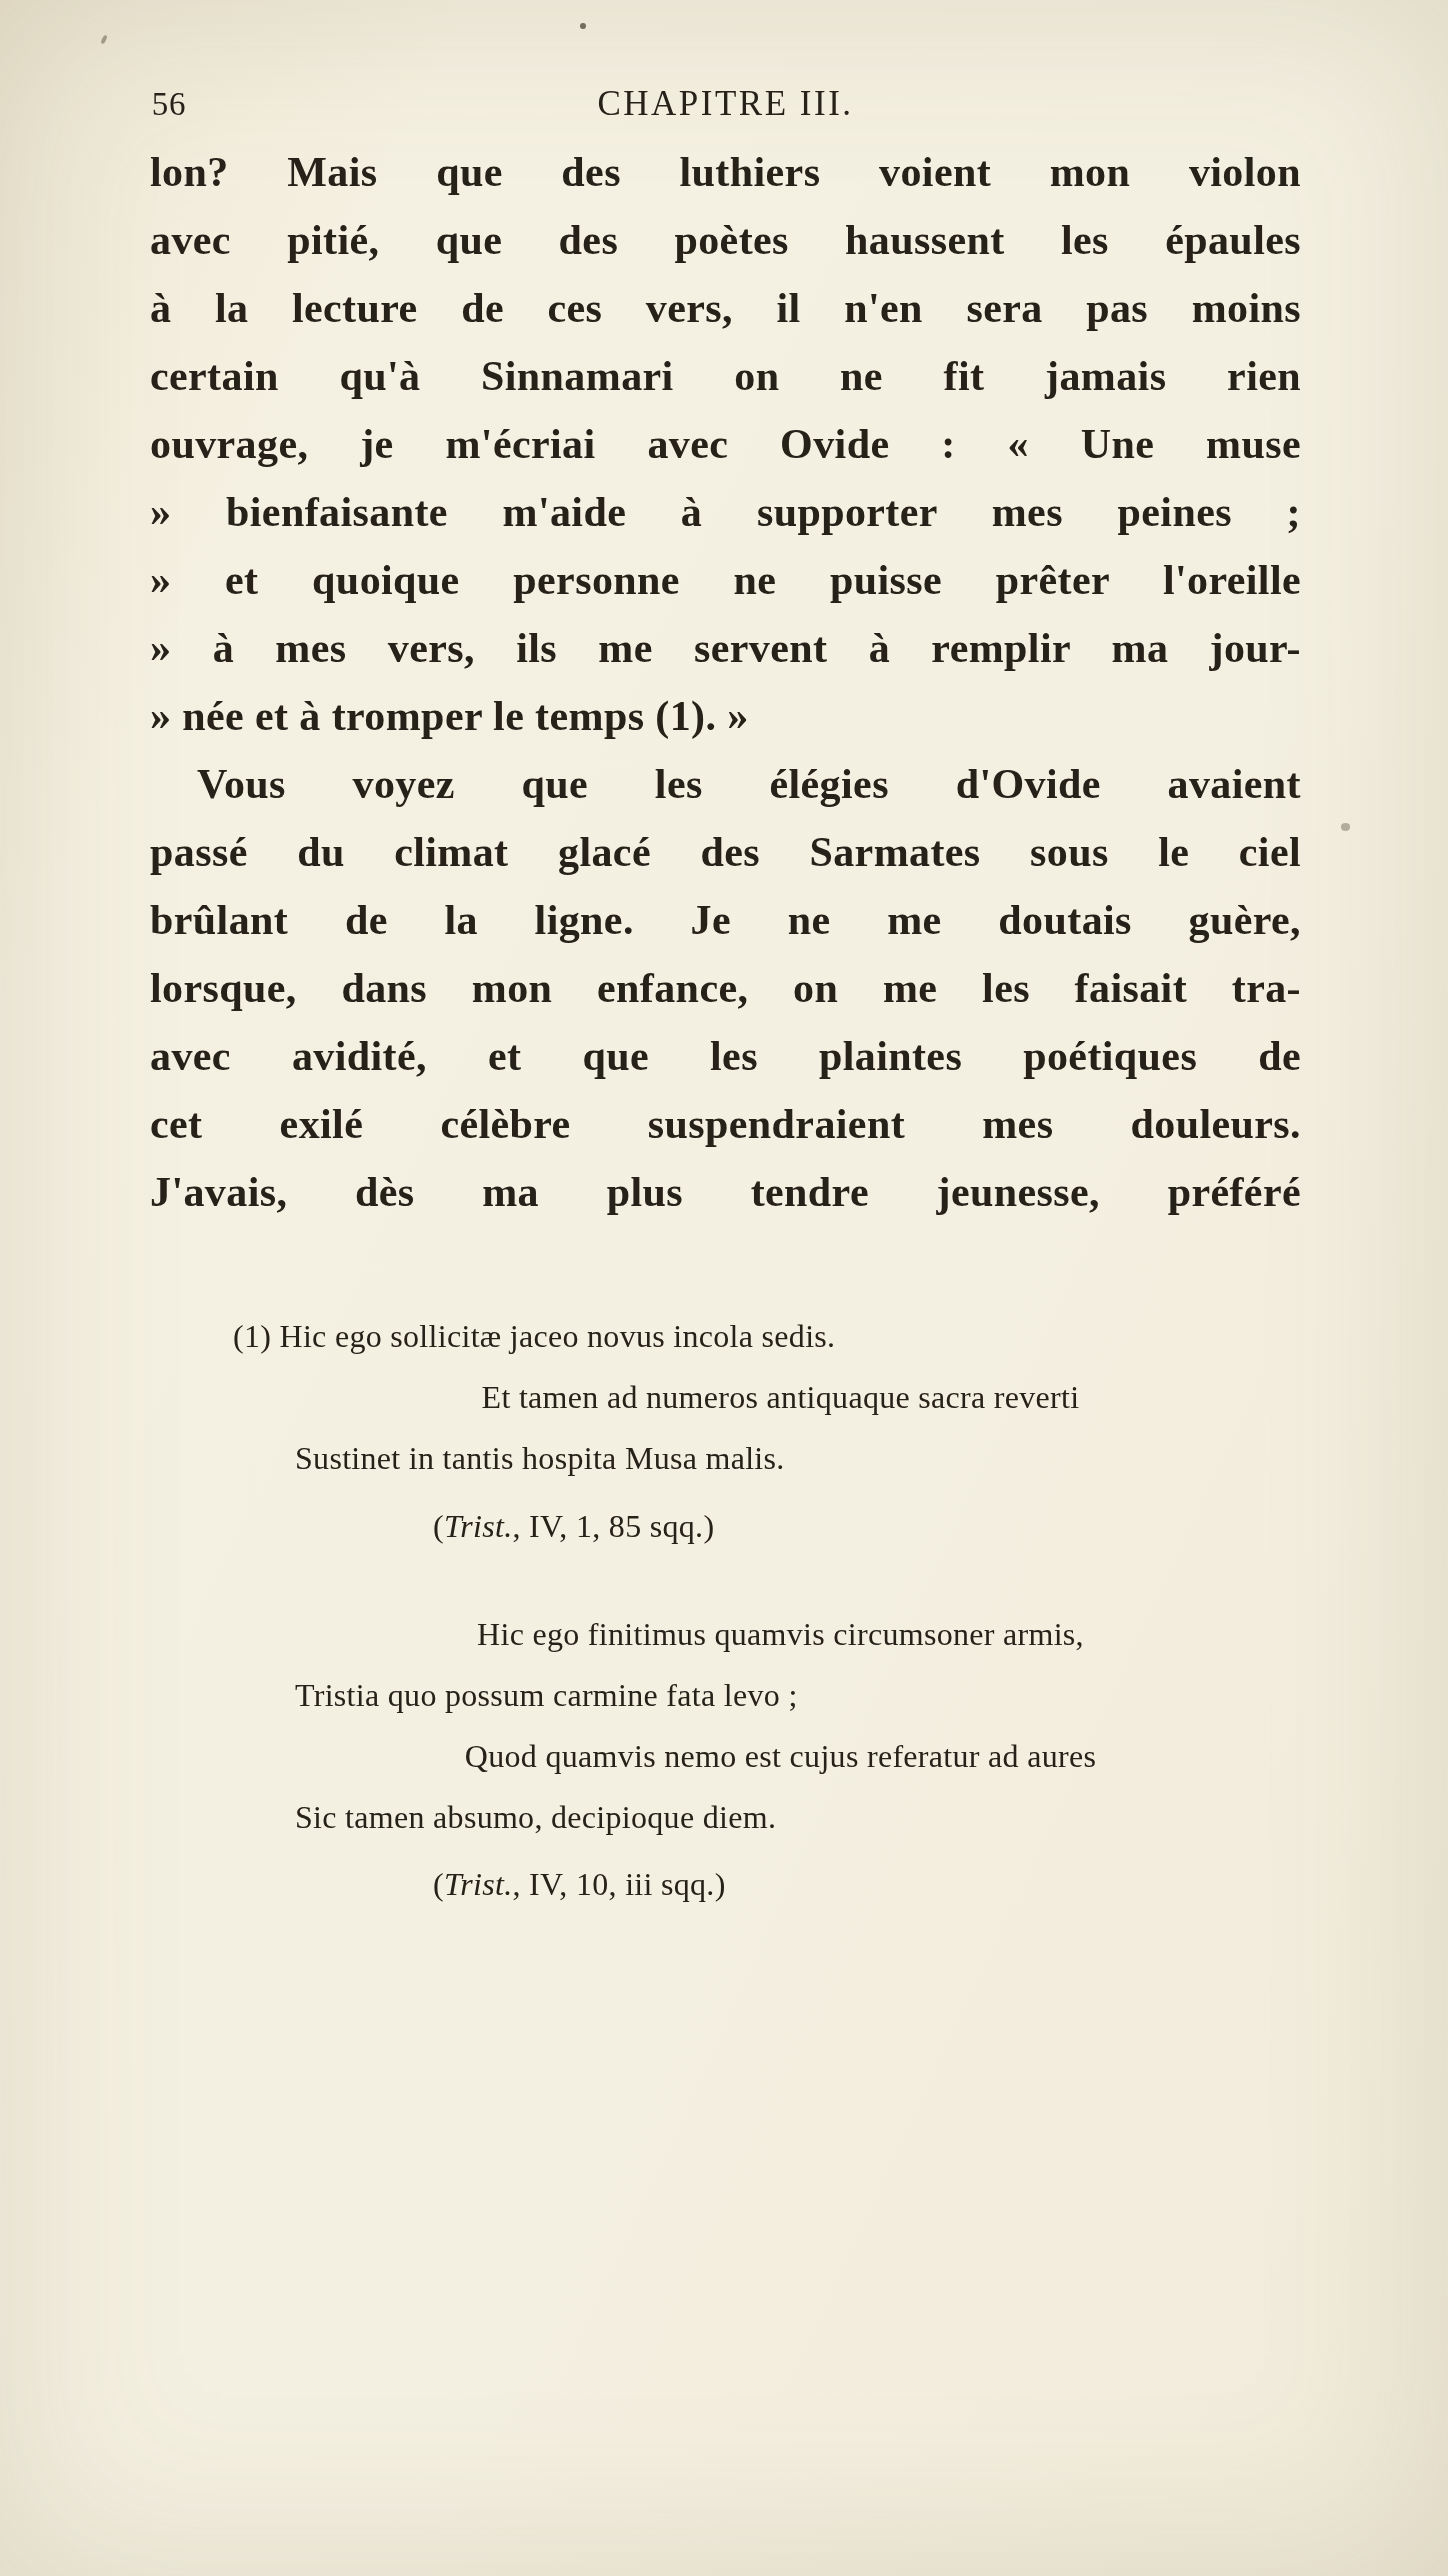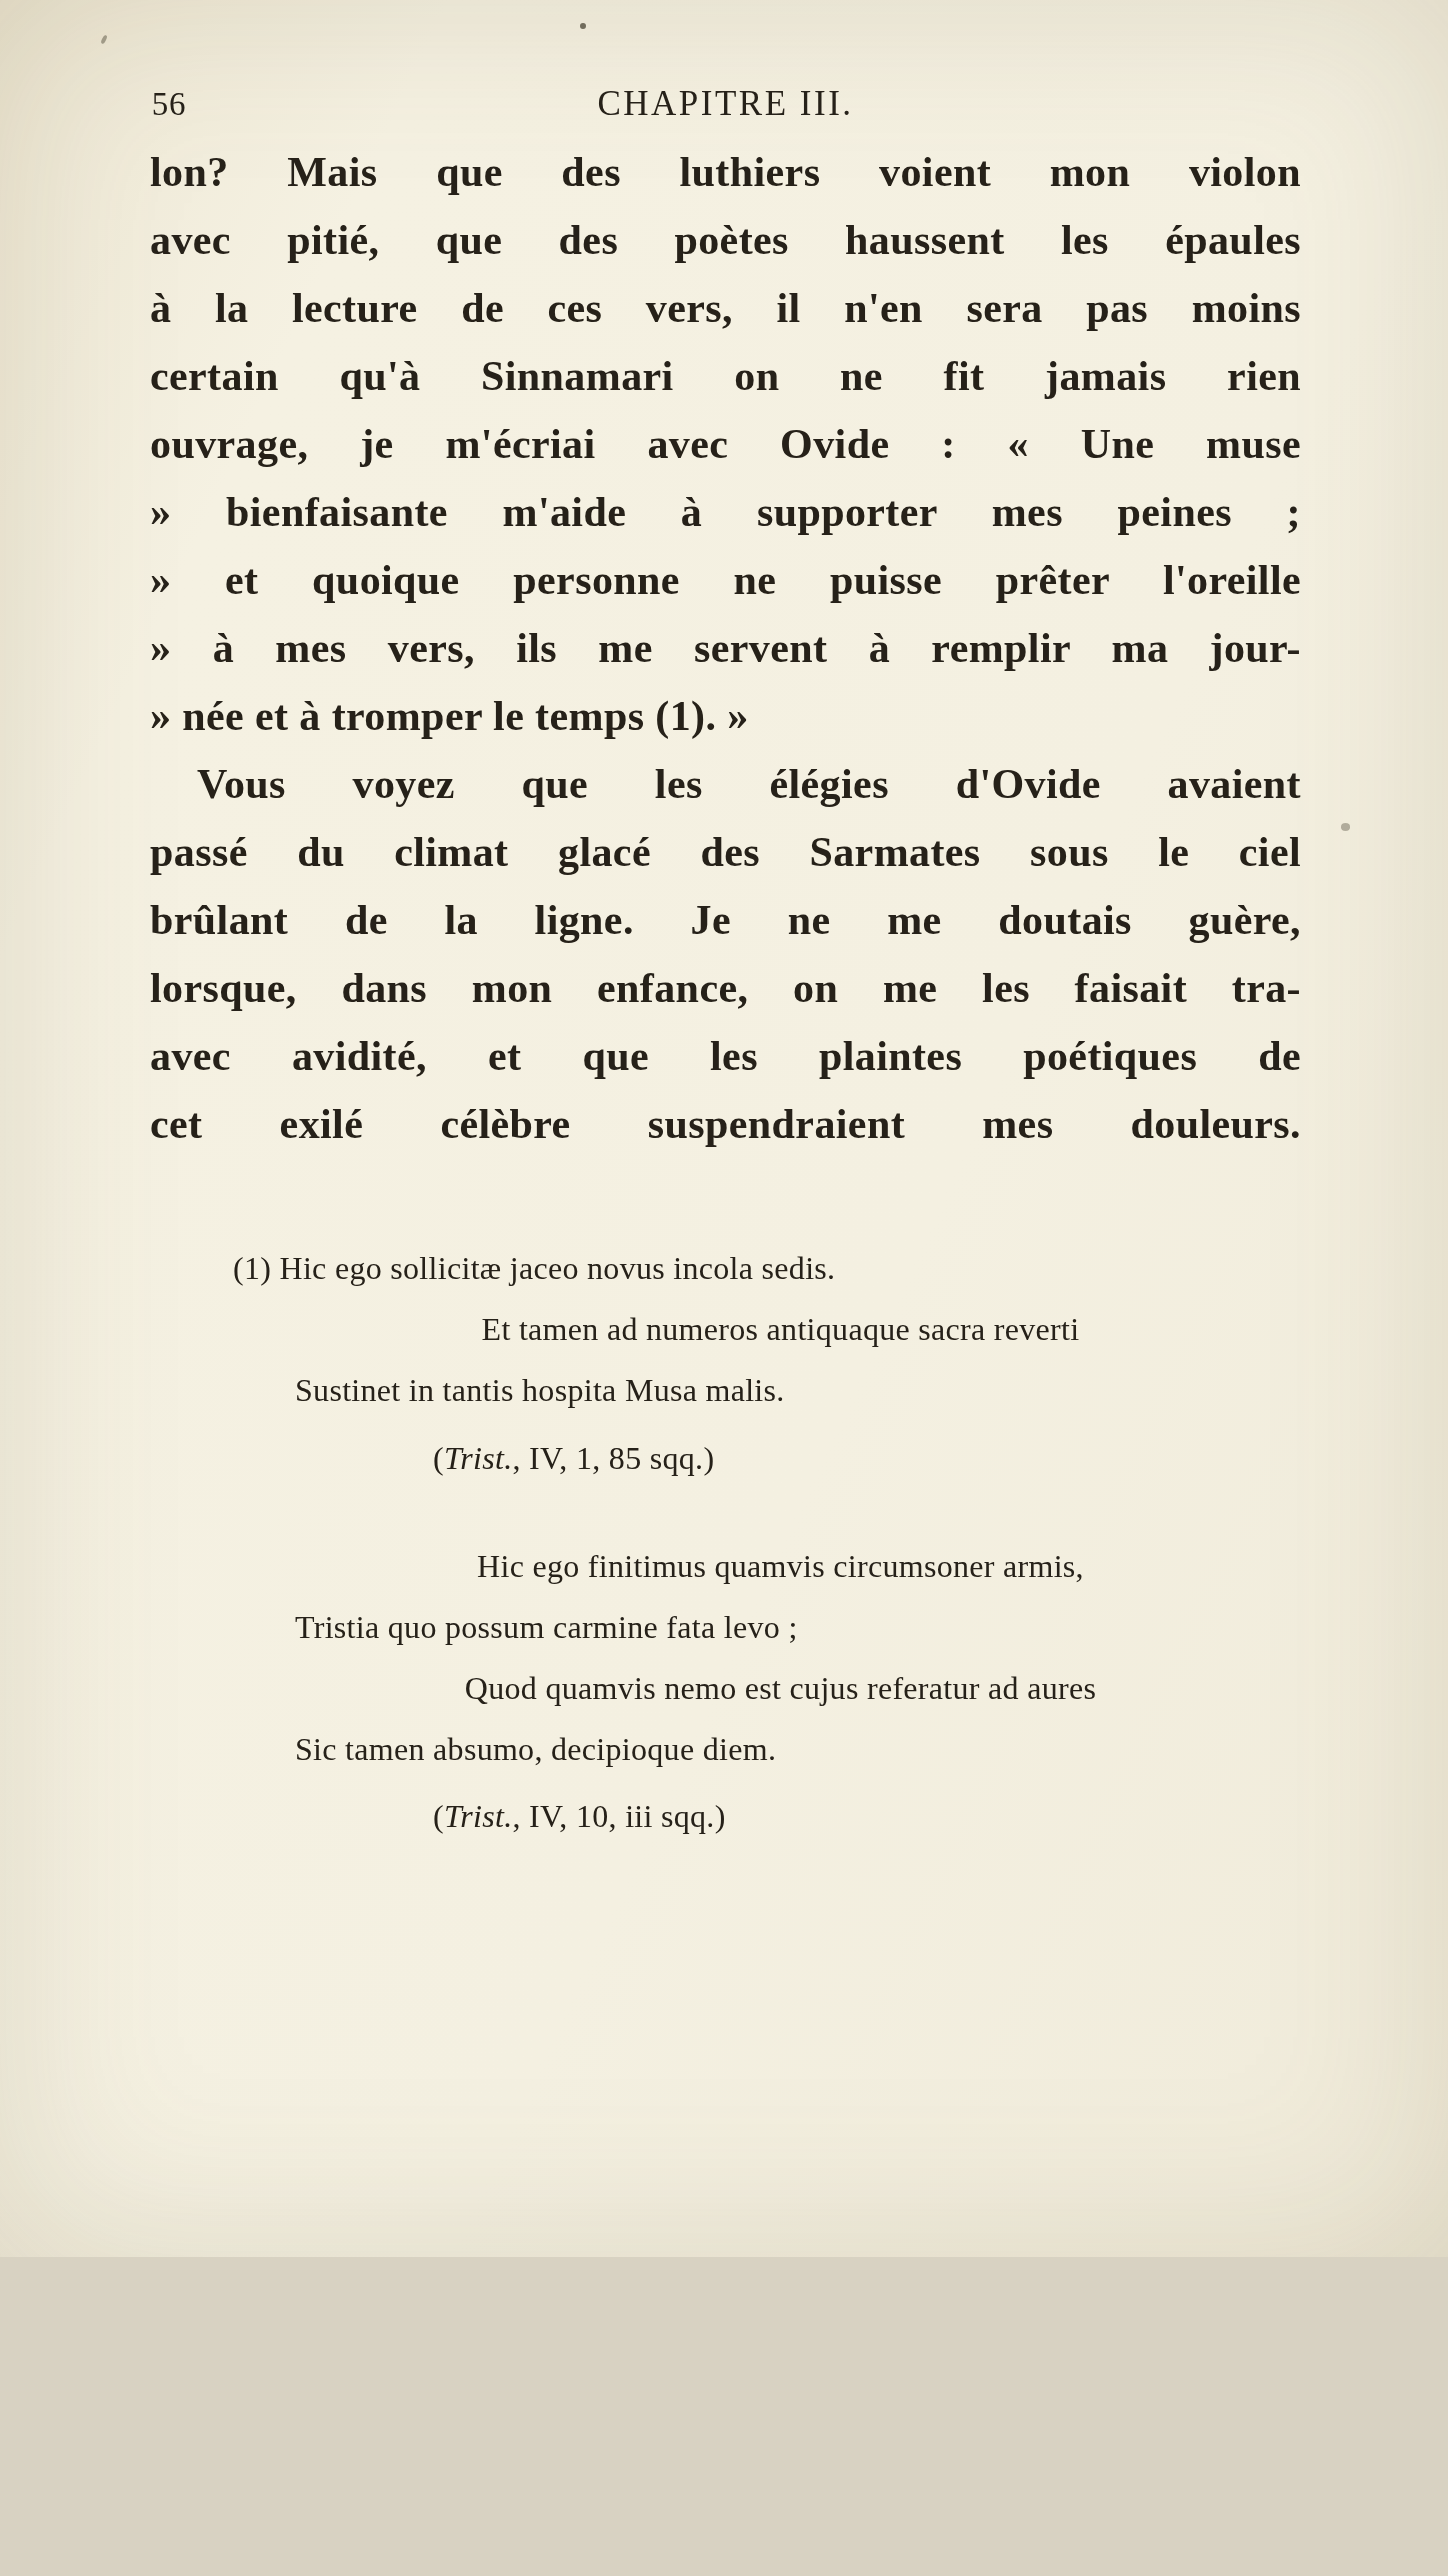--- a/index.html
+++ b/index.html
@@ -4,21 +4,21 @@
 <title>Document</title>
 <style>
   html, body {
     margin: 0;
     padding: 0;
     background: #d8d2c2;
   }
   .page {
     position: relative;
     width: 1448px;
-    height: 2257px;
+    height: 2576px;
     margin: 0 auto;
     background: linear-gradient(115deg, #eee8d5 0%, #f5f1e2 18%, #f4f0e1 60%, #f0ebda 100%);
     box-shadow: inset 0 0 184px rgba(110, 95, 55, 0.17);
     overflow: hidden;
     font-family: "Liberation Serif", "DejaVu Serif", serif;
     color: #262119;
   }
   .column {
     position: absolute;
     left: 150px;
@@ -117,20 +117,21 @@
           <div class="line">» à mes vers, ils me servent à remplir ma jour-</div>
           <div class="line no-just">» née et à tromper le temps (1). »</div>
         </div>
         <div class="paragraph">
           <div class="line first-indent">Vous voyez que les élégies d'Ovide avaient</div>
           <div class="line">passé du climat glacé des Sarmates sous le ciel</div>
           <div class="line">brûlant de la ligne. Je ne me doutais guère,</div>
           <div class="line">lorsque, dans mon enfance, on me les faisait tra-</div>
           <div class="line">avec avidité, et que les plaintes poétiques de</div>
           <div class="line">cet exilé célèbre suspendraient mes douleurs.</div>
+          <div class="line">J'avais, dès ma plus tendre jeunesse, préféré</div>
         </div>
       </div>
     <div class="footnotes" id="footnotes">
         <div class="footnote">
           <div class="fn-line indent-0">(1) Hic ego sollicitæ jaceo novus incola sedis.</div>
           <div class="fn-line indent-1">Et tamen ad numeros antiquaque sacra reverti</div>
           <div class="fn-line indent-2">Sustinet in tantis hospita Musa malis.</div>
           <div class="fn-citation"><span>(</span><span class="italic">Trist.</span><span>, IV, 1, 85 sqq.)</span></div>
         </div>
         <div class="footnote">

